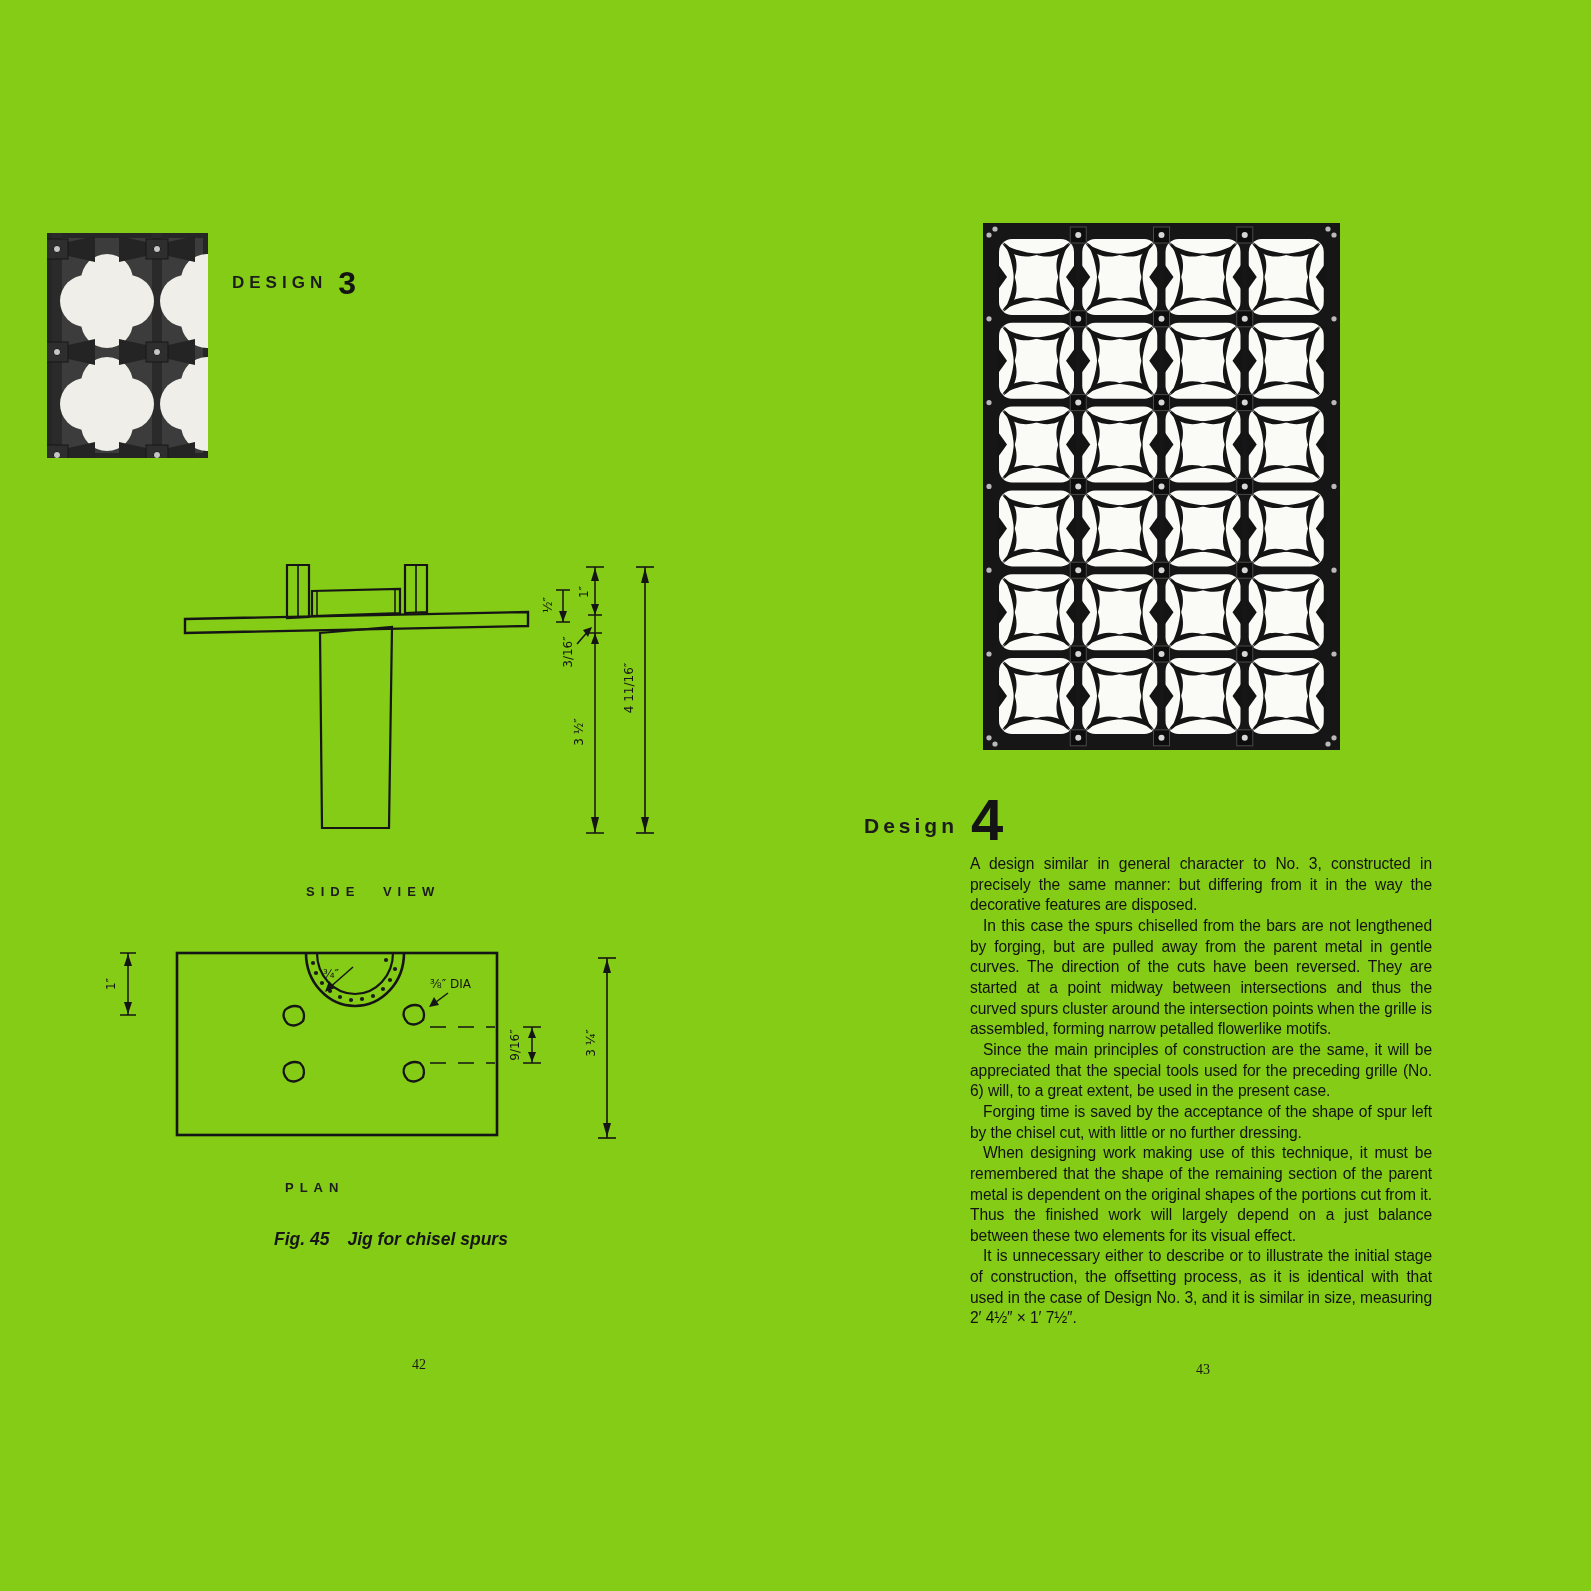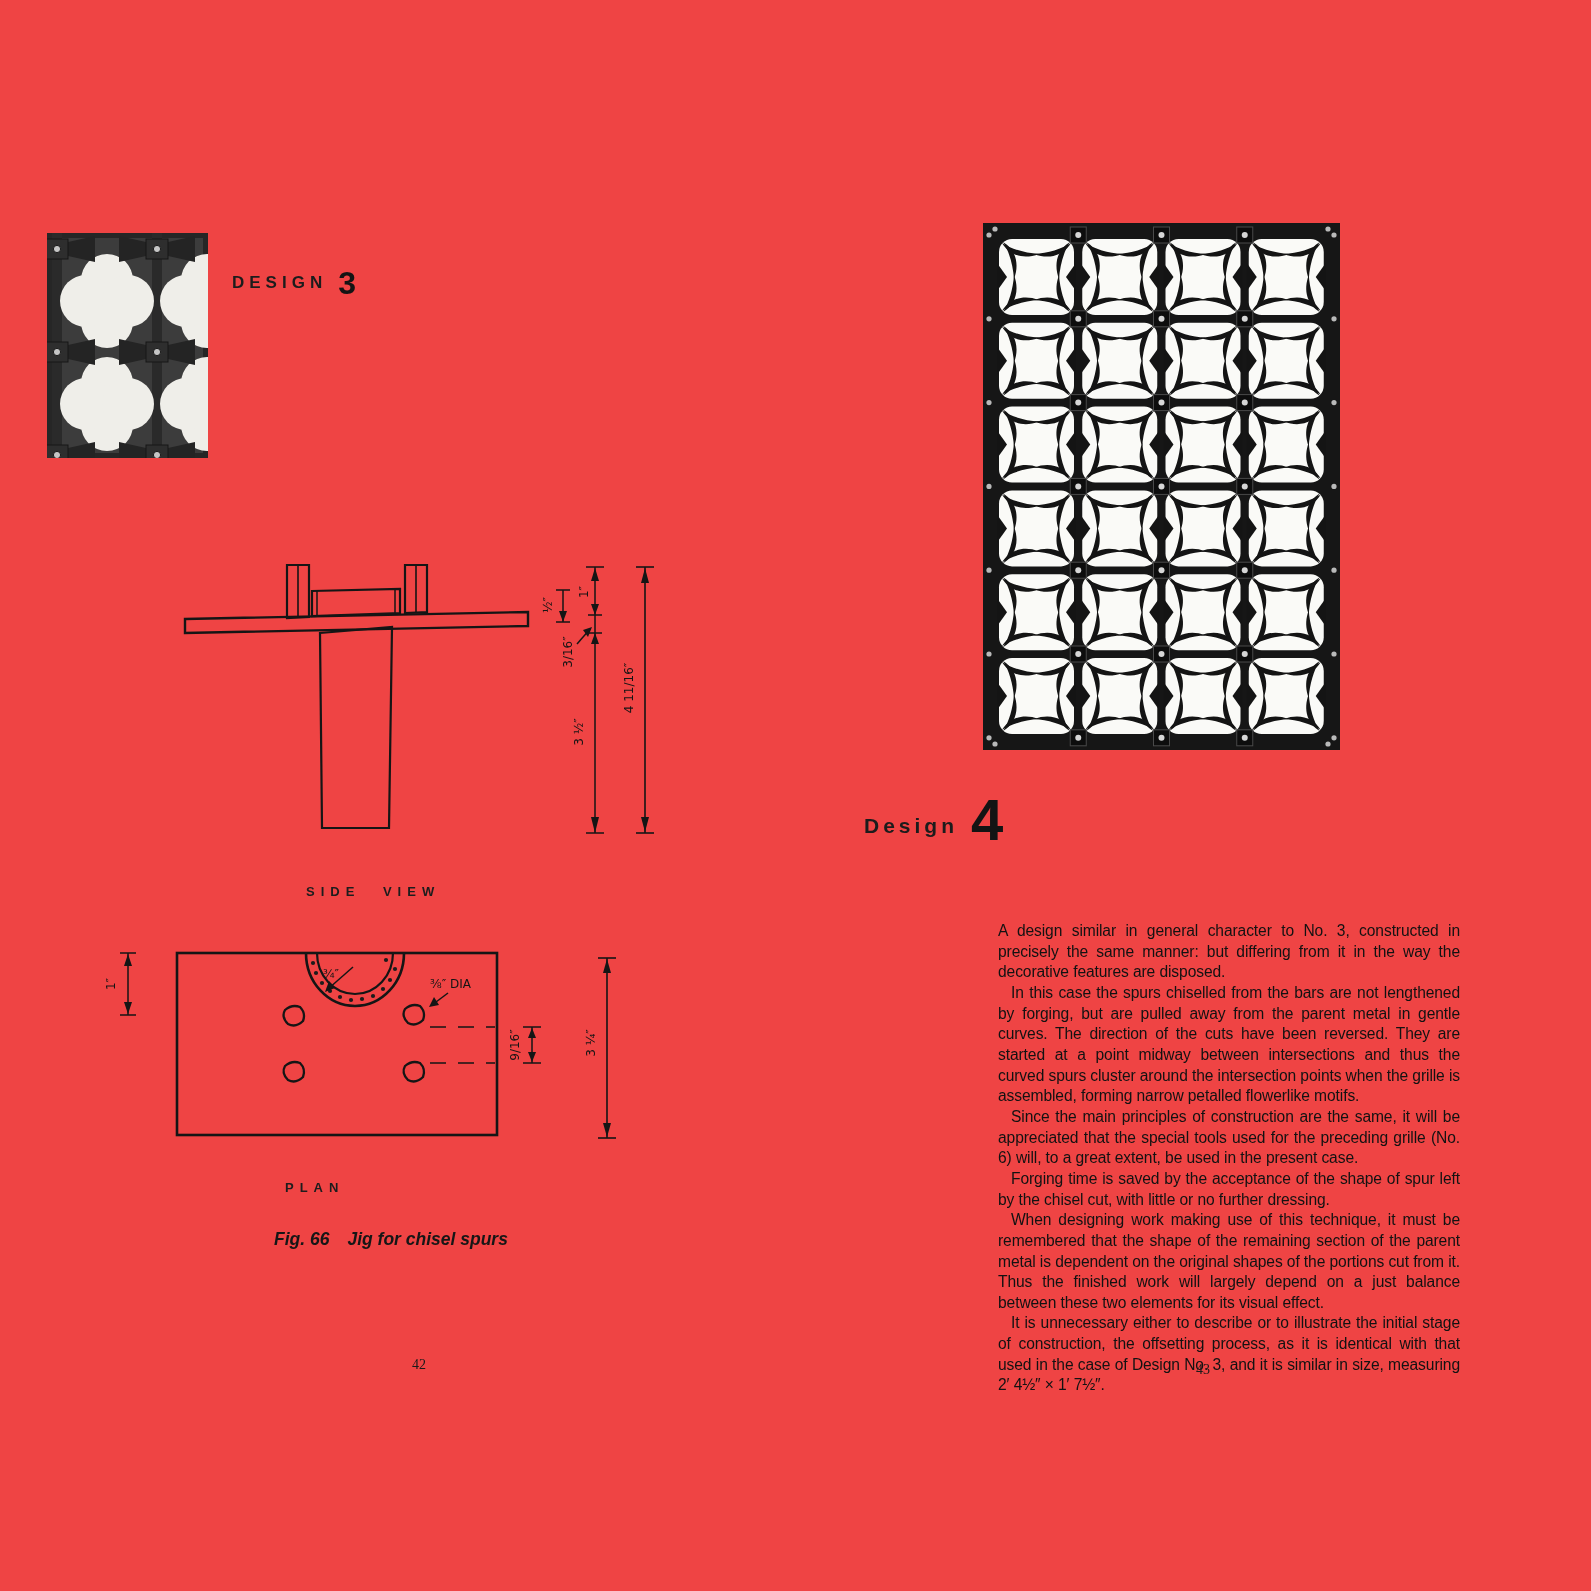--- a/index.html
+++ b/index.html
@@ -1,18 +1,18 @@
 <!DOCTYPE html>
 <html><head>
 <meta charset="utf-8">
 <style>
   * { margin:0; padding:0; box-sizing:border-box; }
   html,body { background:#ffffff; }
   .spread {
-    position:relative; width:1591px; height:1591px; background:#ef4444;
+    position:relative; width:1591px; height:1591px; background:#84cc16;
     font-family:"Liberation Sans", sans-serif; color:#111; overflow:hidden;
   }
   .abs { position:absolute; }
 
   
   .design-heading { display:flex; align-items:flex-end; }
   .design-heading .dh-label { font-weight:bold; color:#1c1c1c; }
   .design-heading .dh-num  { font-weight:bold; color:#141414; }
   .dh3 .dh-label { font-size:17px; letter-spacing:5px; margin-bottom:3px; }
   .dh3 .dh-num   { font-size:32px; line-height:26px; margin-left:11px; }
@@ -201,21 +201,21 @@
       <line x1="498" y1="203" x2="516" y2="203"></line>
       <polygon points="507,24 503,38 511,38" fill="#151515" stroke="none"></polygon>
       <polygon points="507,202 503,188 511,188" fill="#151515" stroke="none"></polygon>
     </g>
     <text class="dimtext" transform="translate(495,108) rotate(-90)" text-anchor="middle">3 ¼″</text>
   </svg>
 
   <div class="abs drawcap" style="left:285px; top:1180px;">PLAN</div>
 
   <div class="abs figcap" style="left:274px; top:1229px;">
-    <span class="fig-label">Fig. 66</span><span>Jig for chisel spurs</span>
+    <span class="fig-label">Fig. 45</span><span>Jig for chisel spurs</span>
   </div>
 
   <div class="abs pagenum" style="left:412px; top:1357px;">42</div>
 
   <svg class="abs" style="left:983px; top:223px;" width="357" height="527" viewBox="0 0 357 527">
     <defs>
       <g id="claws" fill="#141414">
         <path d="M7,8 C14,20 28,25 44,19 C30,18 16,14 7,8 Z"></path>
         <path d="M8,7 C20,14 25,28 19,44 C18,30 14,16 8,7 Z"></path>
       </g>
@@ -306,21 +306,21 @@
       <circle cx="12" cy="521" r="2.6"></circle>
         <circle cx="345" cy="521" r="2.6"></circle>
     </g>
   </svg>
 
   <div class="abs design-heading dh4" style="left:864px; top:798px;">
     <span class="dh-label">Design</span>
     <span class="dh-num">4</span>
   </div>
 
-  <div class="abs bodytext" style="left:970px; top:921px;margin-left:28px;">
+  <div class="abs bodytext" style="left:970px; top:854px;">
     <p class="first">A design similar in general character to No. 3, constructed in precisely the same manner: but differing from it in the way the decorative features are disposed.</p>
     <p>In this case the spurs chiselled from the bars are not lengthened by forging, but are pulled away from the parent metal in gentle curves. The direction of the cuts have been reversed. They are started at a point midway between intersections and thus the curved spurs cluster around the intersection points when the grille is assembled, forming narrow petalled flowerlike motifs.</p>
     <p>Since the main principles of construction are the same, it will be appreciated that the special tools used for the preceding grille (No. 6) will, to a great extent, be used in the present case.</p>
     <p>Forging time is saved by the acceptance of the shape of spur left by the chisel cut, with little or no further dressing.</p>
     <p>When designing work making use of this technique, it must be remembered that the shape of the remaining section of the parent metal is dependent on the original shapes of the portions cut from it. Thus the finished work will largely depend on a just balance between these two elements for its visual effect.</p>
     <p>It is unnecessary either to describe or to illustrate the initial stage of construction, the offsetting process, as it is identical with that used in the case of Design No. 3, and it is similar in size, measuring 2′ 4½″ × 1′ 7½″.</p>
   </div>
 
   <div class="abs pagenum" style="left:1196px; top:1362px;font-family:Liberation Serif, serif;">43</div>
 

